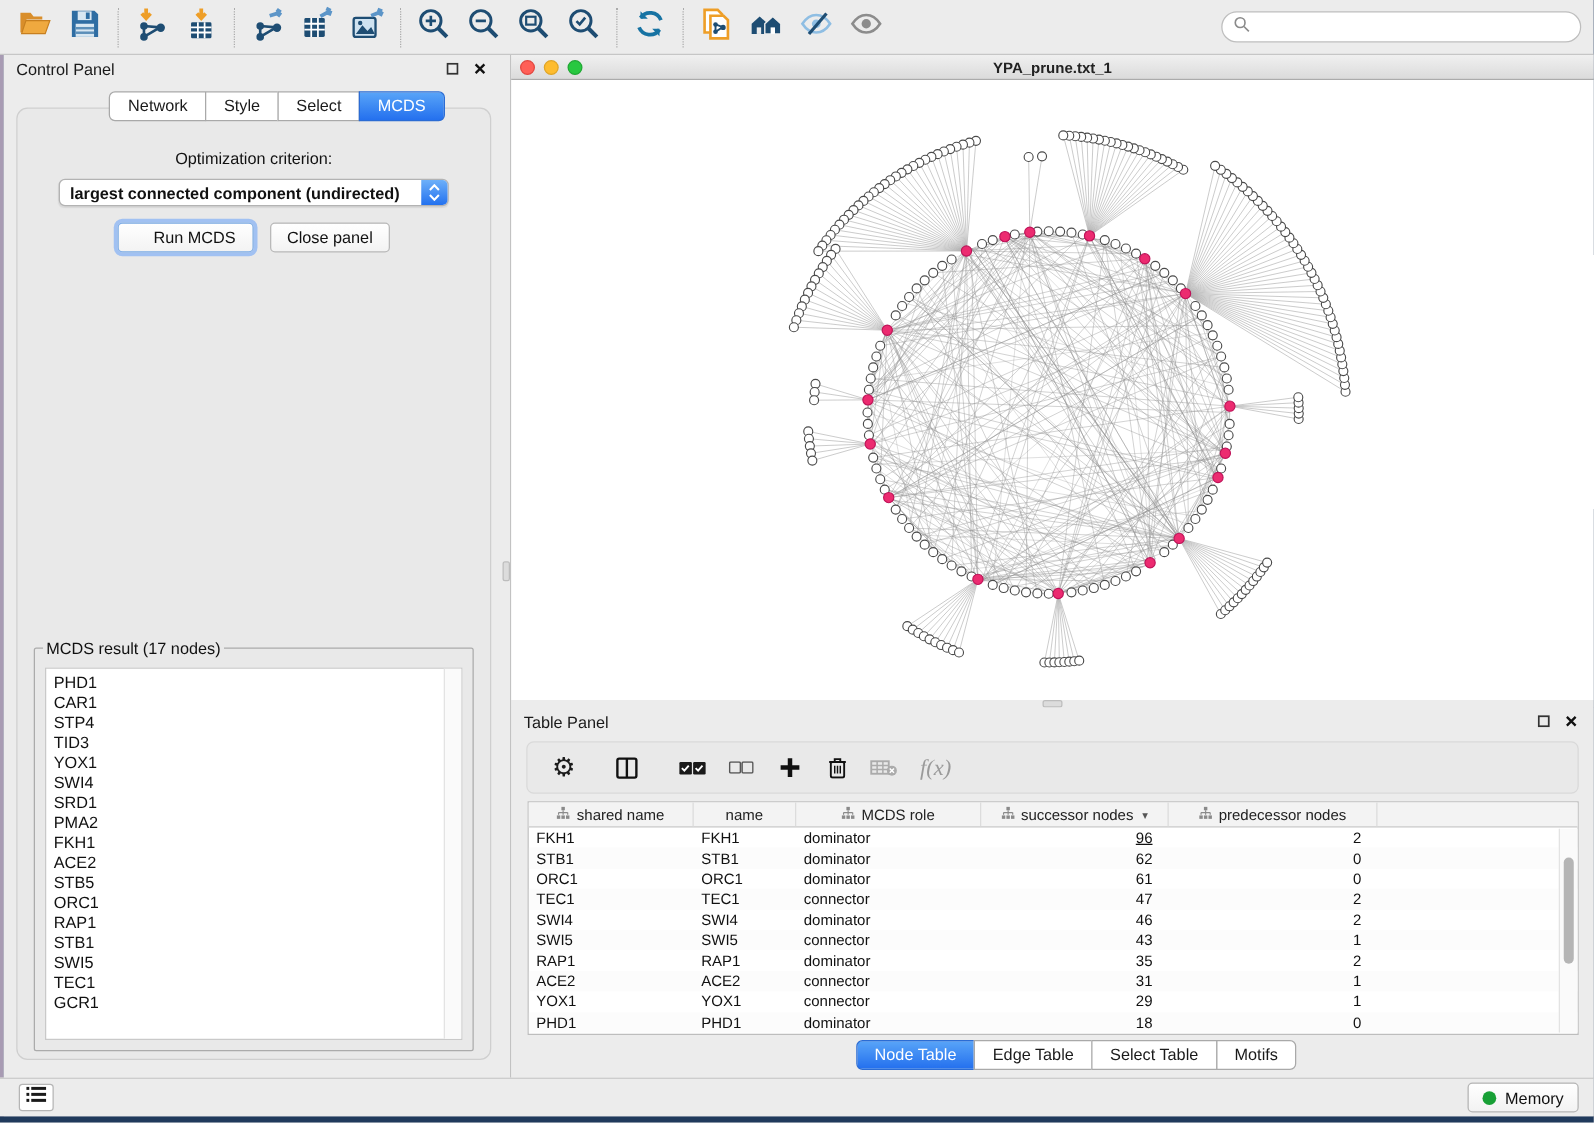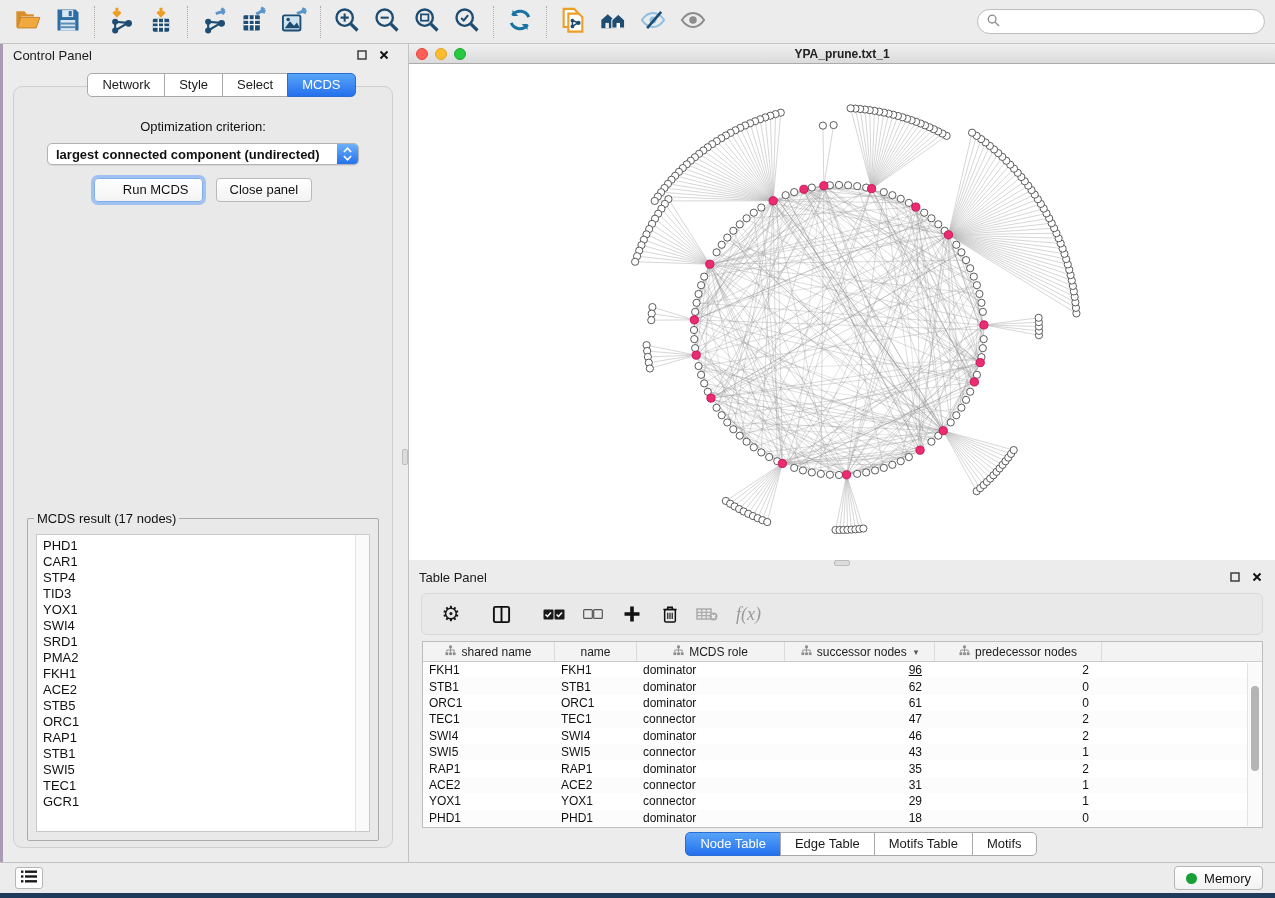--- a/index.html
+++ b/index.html
@@ -1277,21 +1277,21 @@
               </div>
             <div class="tbl-vscroll">
                 <div class="thumb"></div>
               </div>
           </div>
 
           <div class="tbl-tabs">
             <div class="seg">
               <div class="seg-item active">Node Table</div>
               <div class="seg-item">Edge Table</div>
-              <div class="seg-item">Motifs Table</div>
+              <div class="seg-item">Select Table</div>
               <div class="seg-item">Motifs</div>
             </div>
           </div>
         </div>
       </div>
     </div>
 
     <div class="status-bar">
       <div class="sb-btn">
         <span><svg viewBox="0 0 16 13" width="16" height="13">

